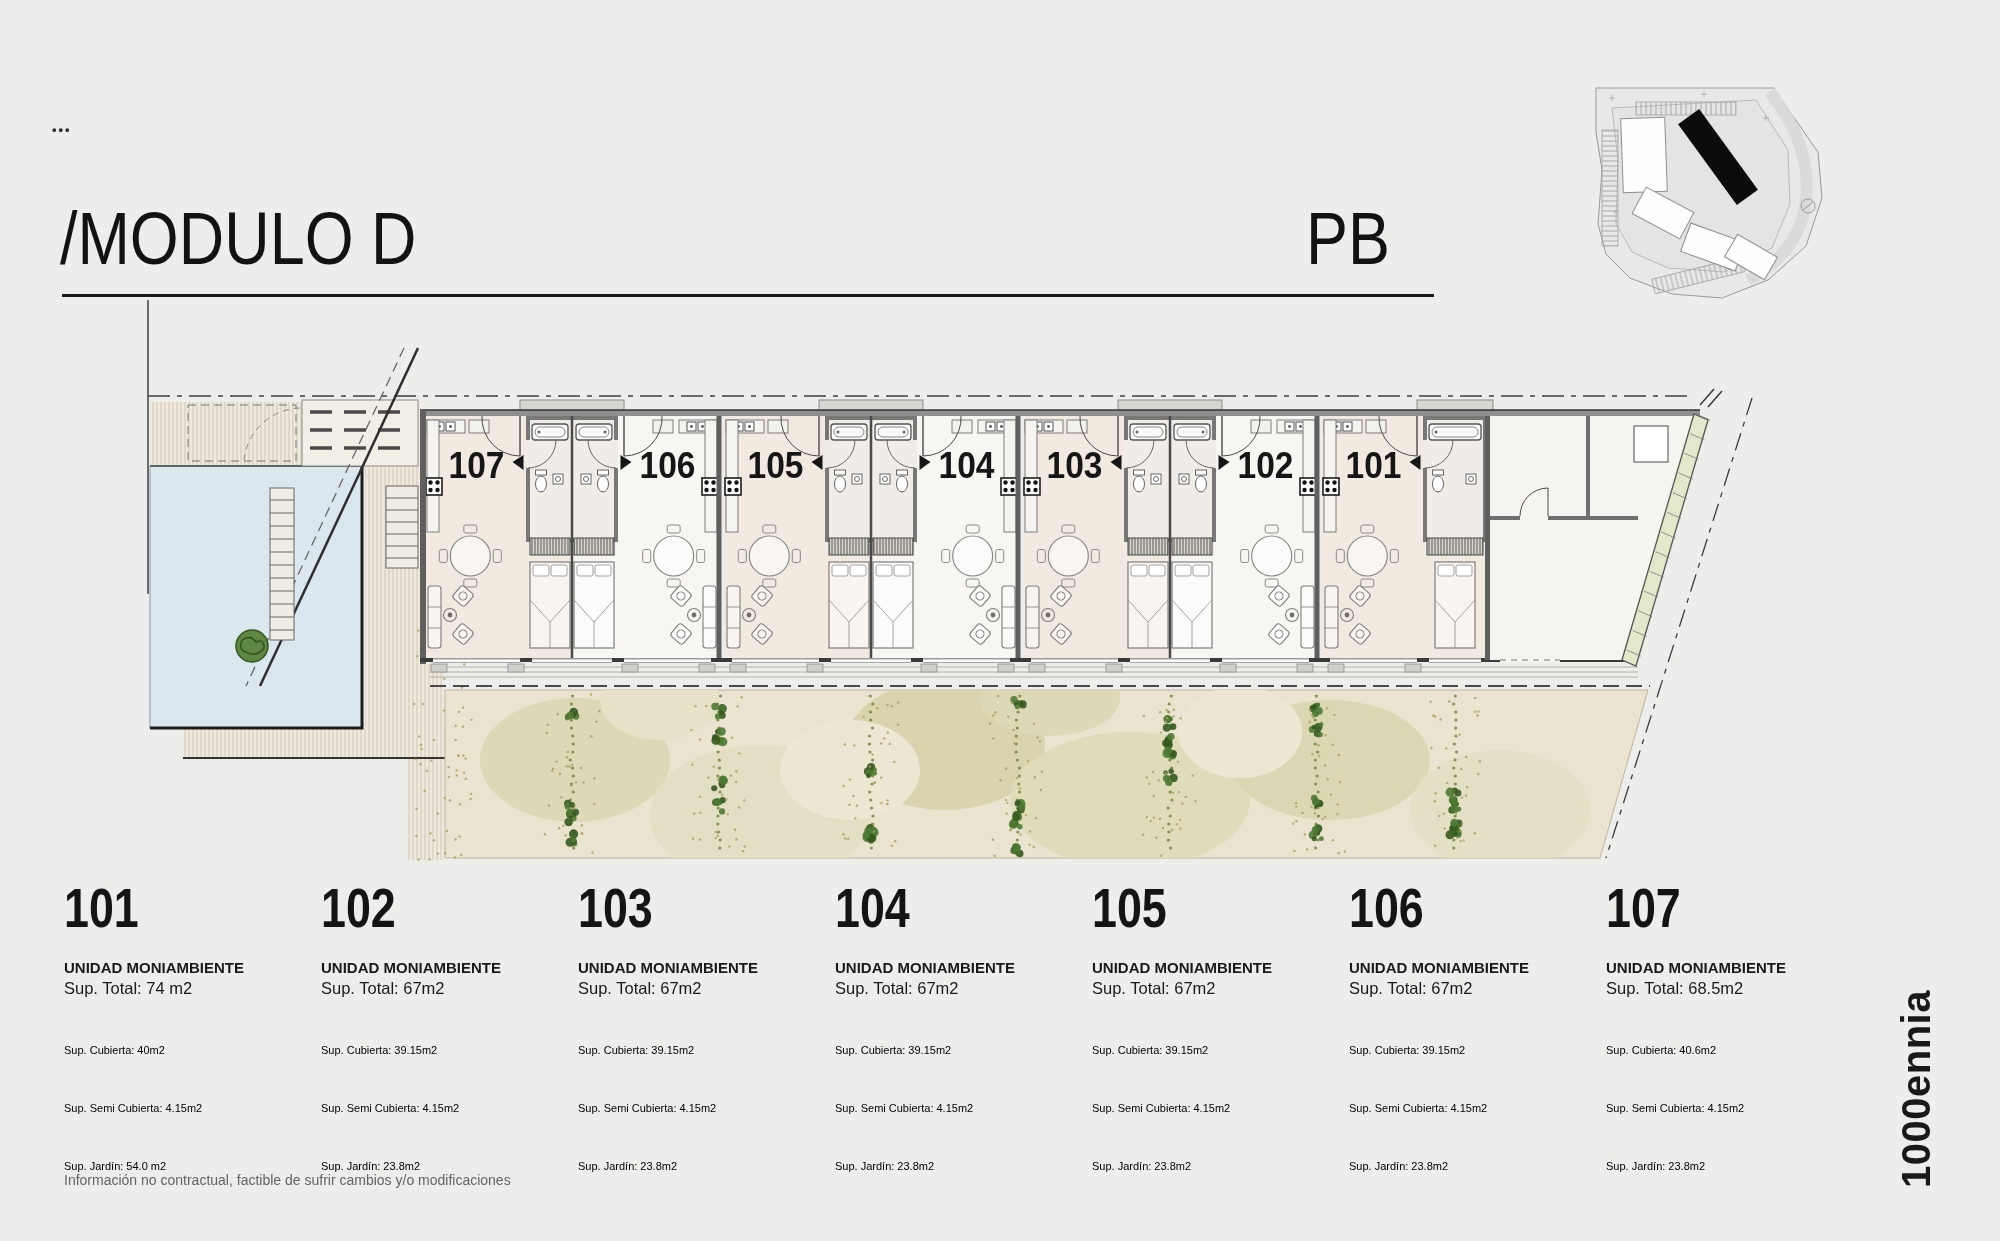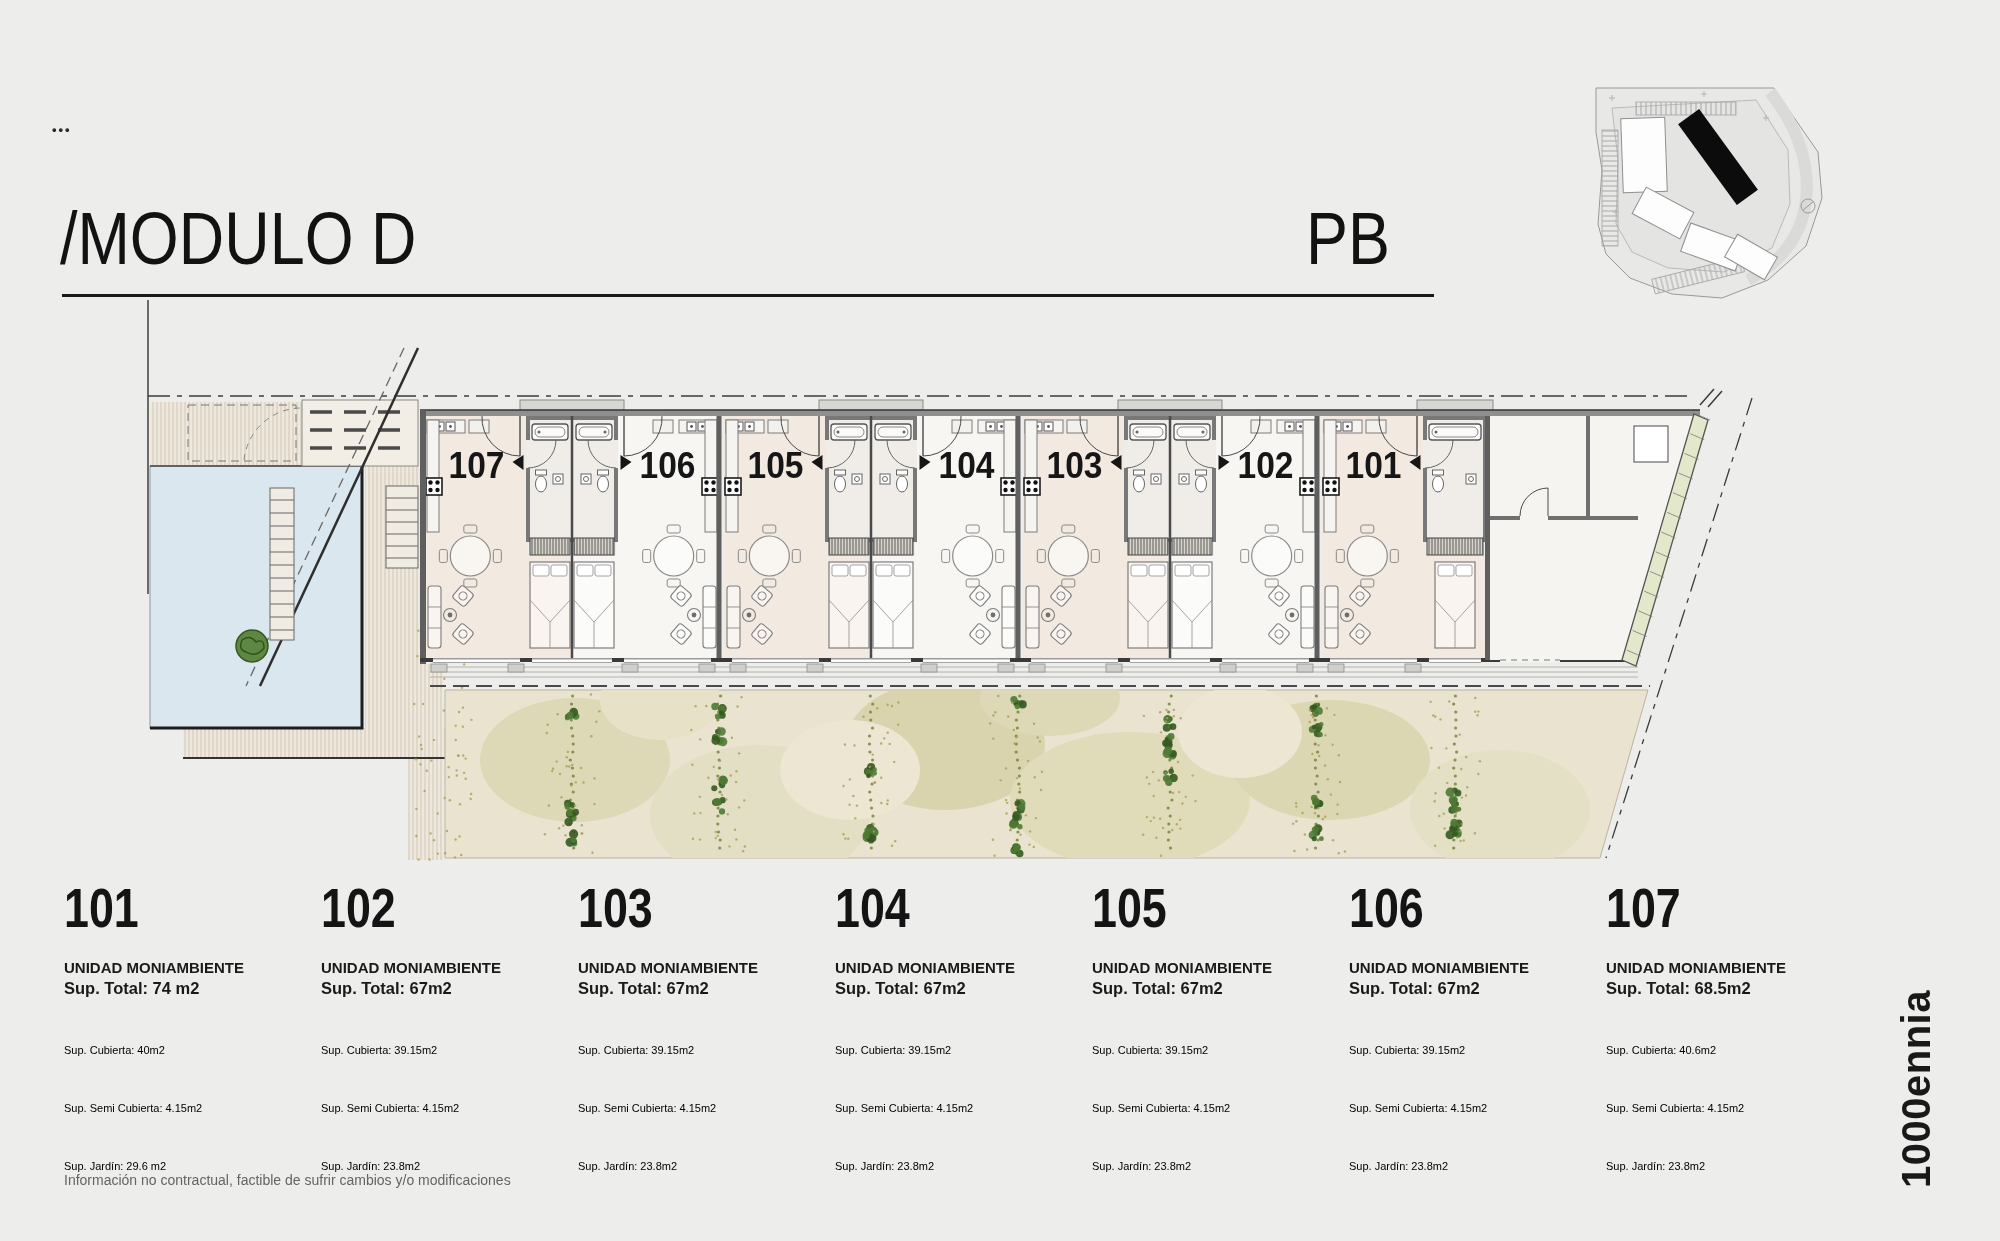--- a/index.html
+++ b/index.html
@@ -13,21 +13,21 @@
   .floor-label{left:1306px;top:196px;font-size:74px;font-weight:400;transform:scaleX(.85);
                transform-origin:left top;color:#121212;}
   .title-rule{left:62px;top:294px;width:1372px;height:3px;background:#1a1a1a;}
   .plan-svg{left:130px;top:290px;}
   .map-svg{left:1555px;top:40px;}
   .units-info{left:64px;top:884px;width:1810px;display:flex;}
   .u-col{width:257px;flex:0 0 257px;}
   .u-num{font-size:56px;line-height:.86;font-weight:bold;transform:scaleX(.8);
          transform-origin:left top;margin-bottom:26px;color:#141414;}
   .u-type{font-size:15px;font-weight:bold;line-height:1.3;color:#1a1a1a;}
-  .u-total{font-size:16.5px;font-weight:bold;line-height:1.3;color:#1a1a1a;margin-bottom:14px;}
+  .u-total{font-size:16.5px;font-weight:normal;line-height:1.3;color:#1a1a1a;margin-bottom:14px;}
   .u-line{font-size:11px;line-height:1.28;color:#000000;margin-top:44px;}
   .disclaimer{left:64px;top:1172px;font-size:14px;color:#646464;text-align:right;}
   .brand-logo{left:1896px;top:988px;height:200px;writing-mode:vertical-rl;transform:rotate(180deg);
               font-size:40px;font-weight:bold;letter-spacing:.5px;color:#191919;line-height:1;}
 </style>
 </head>
 <body>
 
 <div class="frame">
   <div class="abs menu-dots">•••</div>
@@ -1234,21 +1234,21 @@
       </g>
     </svg>
 
   <div class="abs units-info">
       <div class="u-col">
         <div class="u-num">101</div>
         <div class="u-type">UNIDAD MONIAMBIENTE</div>
         <div class="u-total">Sup. Total: 74 m2</div>
         <div class="u-line">Sup. Cubierta: 40m2</div>
         <div class="u-line">Sup. Semi Cubierta: 4.15m2</div>
-        <div class="u-line">Sup. Jardín: 29.6 m2</div>
+        <div class="u-line">Sup. Jardín: 54.0 m2</div>
       </div>
       <div class="u-col">
         <div class="u-num">102</div>
         <div class="u-type">UNIDAD MONIAMBIENTE</div>
         <div class="u-total">Sup. Total: 67m2</div>
         <div class="u-line">Sup. Cubierta: 39.15m2</div>
         <div class="u-line">Sup. Semi Cubierta: 4.15m2</div>
         <div class="u-line">Sup. Jardín: 23.8m2</div>
       </div>
       <div class="u-col">

